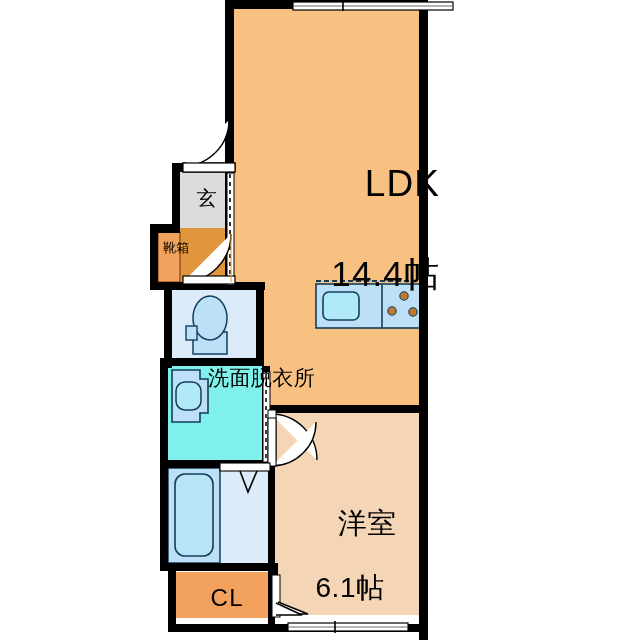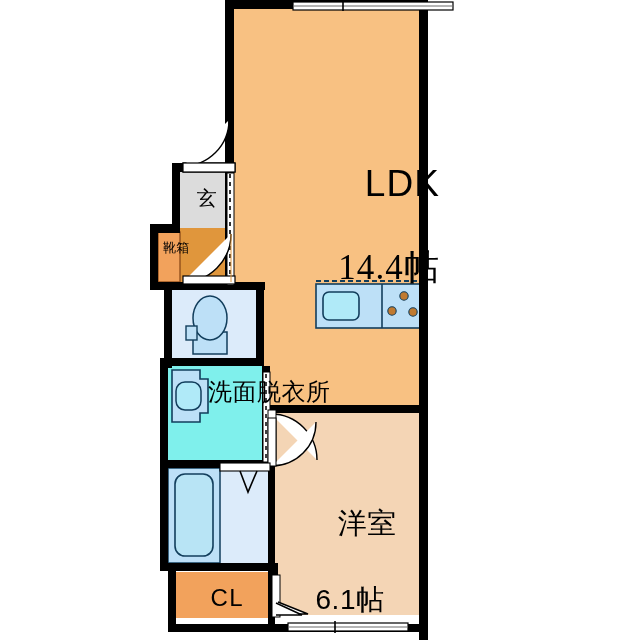--- a/index.html
+++ b/index.html
@@ -39,54 +39,52 @@
     left: 250px;
     top: 122px;
     width: 190px;
     font-size: 37px;
     letter-spacing: 0.03em;
     text-align: right;
   }
   .label-ldk .area {
     display: block;
     font-size: 35px;
-    margin-top: 2px;
-    font-family: Liberation Serif, serif;
+    margin-top: 8px;
   }
   .label-washitsu {
     left: 275px;
     top: 475px;
     width: 150px;
     font-size: 29px;
   }
   .label-washitsu .area {
     display: block;
     font-size: 28px;
-    margin-top: 12px;
+    margin-top: 0;
   }
   .label-genkan {
     left: 190px;
     top: 187px;
     width: 34px;
     font-size: 20px;
   }
   .label-getabako {
     left: 163px;
     top: 241px;
     width: 20px;
     font-size: 13px;
     line-height: 1.05;
   }
   .label-senmen {
     left: 208px;
     top: 367px;
     width: 26px;
-    font-size: 24px;
+    font-size: 21px;
     line-height: 1.06;
-    margin-top: 12px;
   }
   .label-cl {
     left: 184px;
     top: 585px;
     width: 60px;
     font-size: 24px;
     letter-spacing: 0.06em;
     text-align: right;
   }
 </style>

